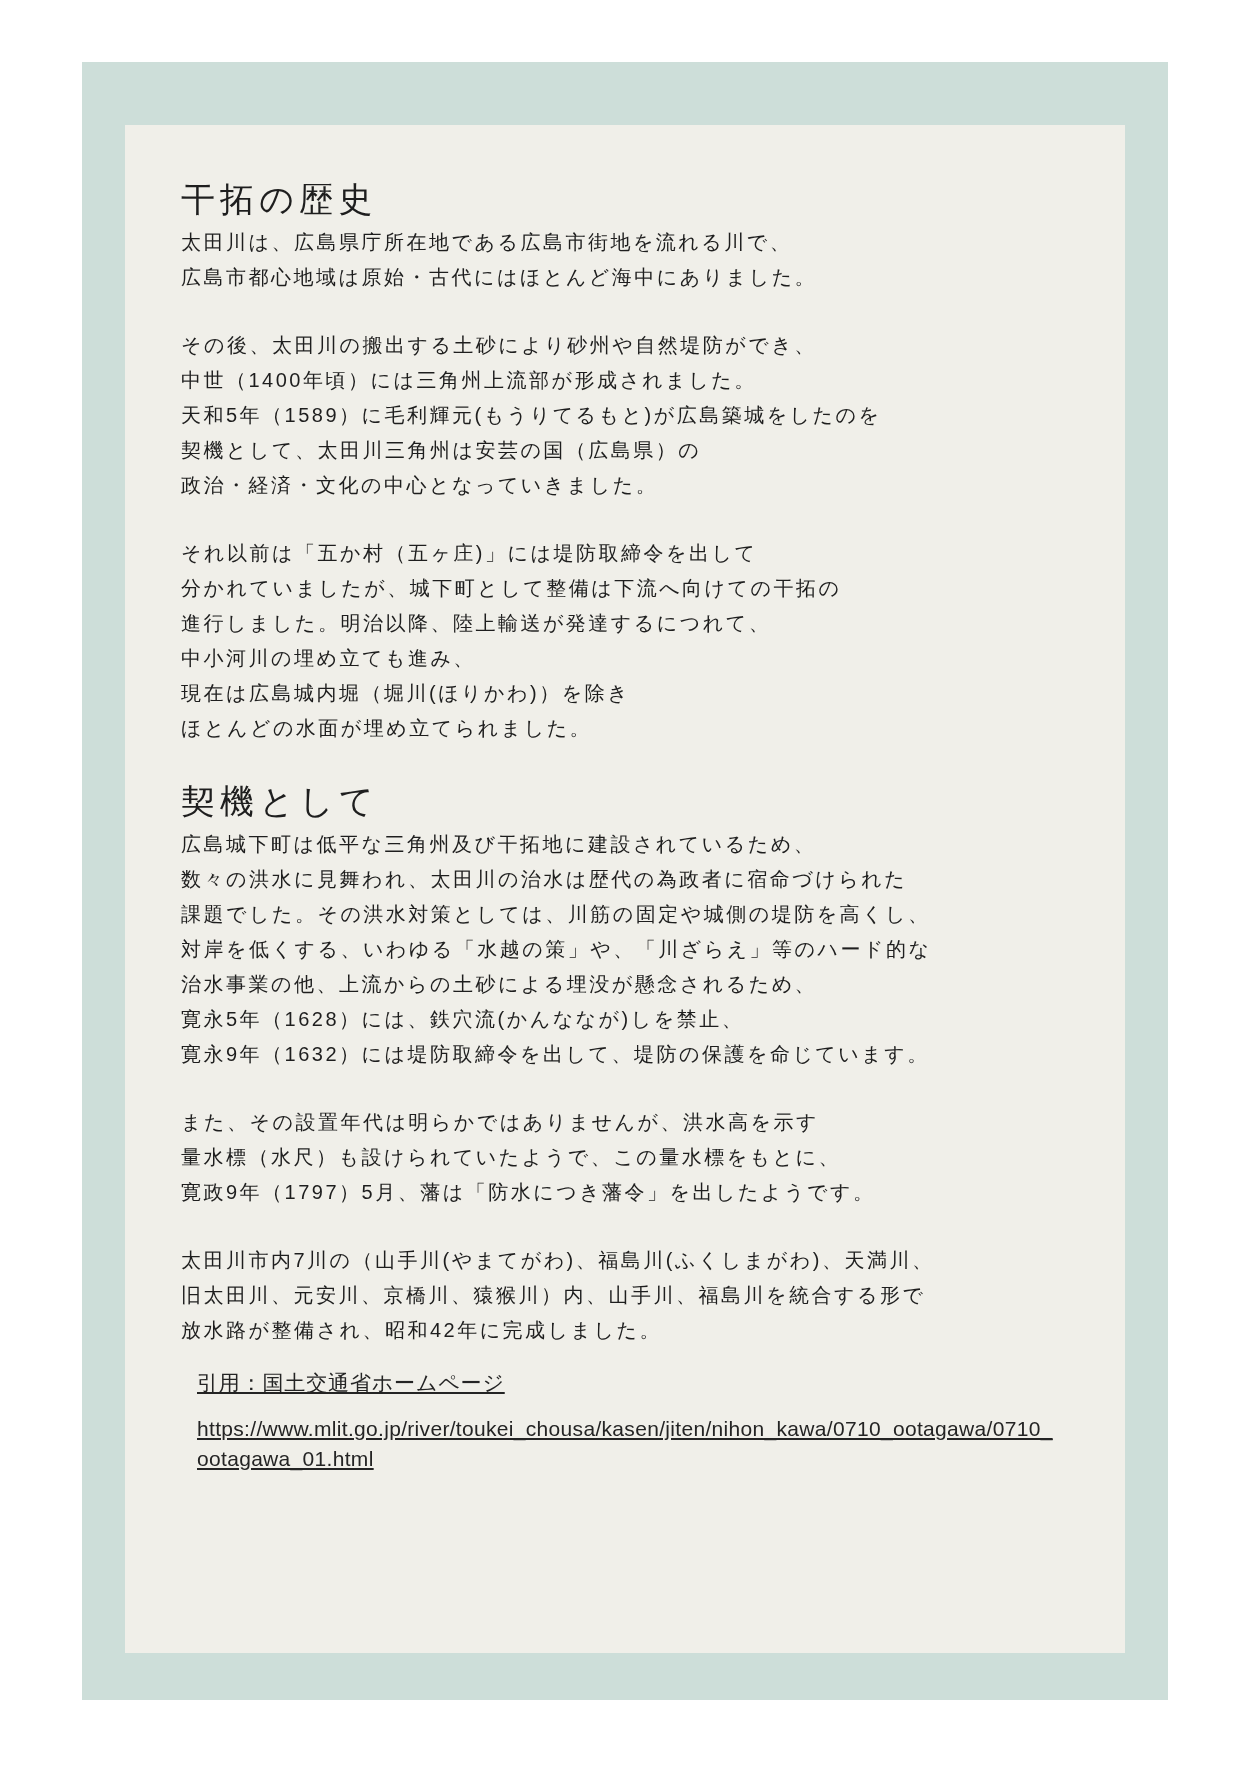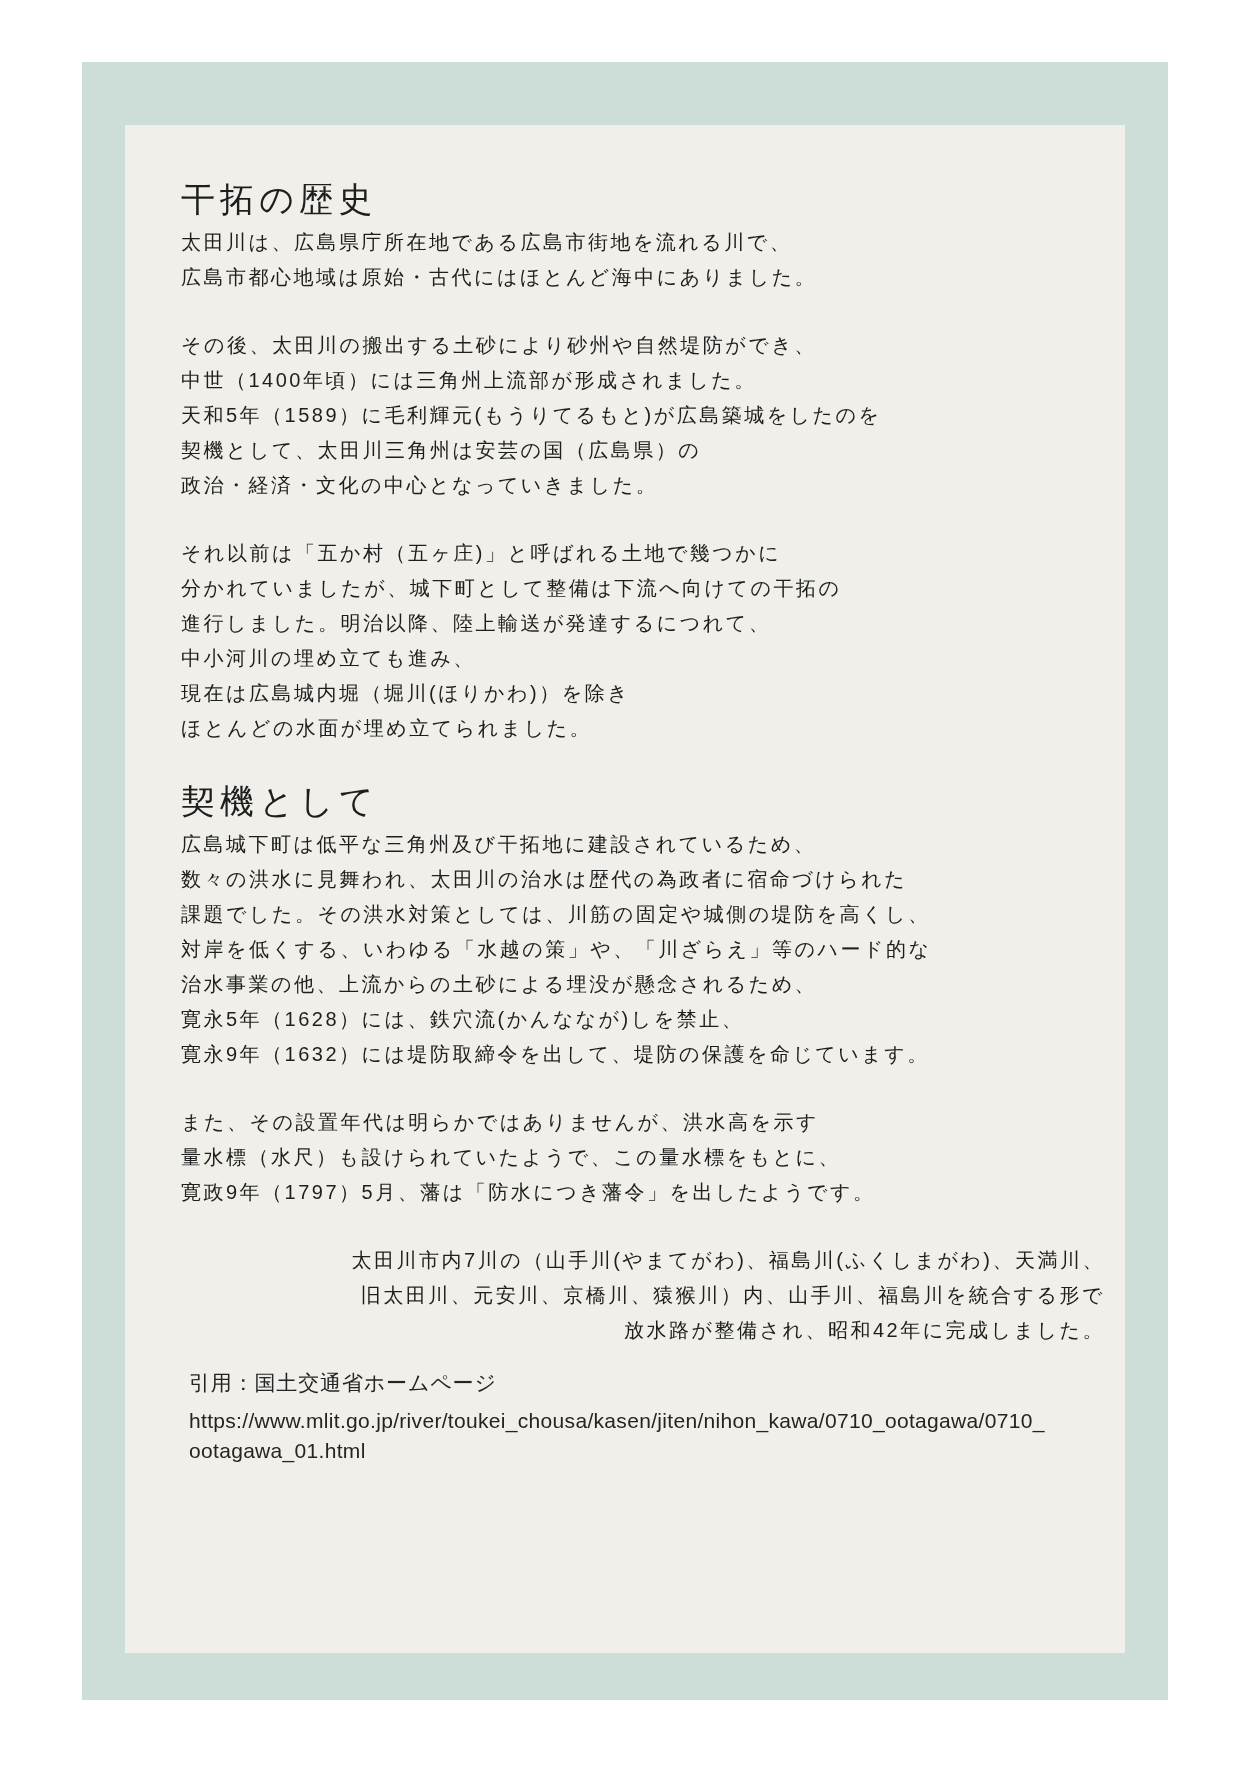--- a/index.html
+++ b/index.html
@@ -45,29 +45,29 @@
   p.body-par {
     font-size: 20px;
     line-height: 35px;
     letter-spacing: 0.125em;
     margin: 0 0 33px 0;
     white-space: pre-line;
     color: #1e1e1e;
   }
   p.body-par.last {
     margin-bottom: 13px;
-    text-align: right;
   }
   .citation {
     margin-top: 20px;
   }
   .citation p {
-    margin: 8px;
+    margin: 16px;
     white-space: pre-line;
     color: #242424;
+    text-decoration: underline;
   }
   .citation .source {
     font-size: 21px;
     line-height: 30px;
     letter-spacing: 0.04em;
   }
   .citation .url {
     font-size: 21px;
     line-height: 30px;
     letter-spacing: 0.015em;
@@ -82,21 +82,21 @@
 
     <section>
       <h2 class="section-heading">干拓の歴史</h2>
       <p class="body-par">太田川は、広島県庁所在地である広島市街地を流れる川で、
 広島市都心地域は原始・古代にはほとんど海中にありました。</p>
       <p class="body-par">その後、太田川の搬出する土砂により砂州や自然堤防ができ、
 中世（1400年頃）には三角州上流部が形成されました。
 天和5年（1589）に毛利輝元(もうりてるもと)が広島築城をしたのを
 契機として、太田川三角州は安芸の国（広島県）の
 政治・経済・文化の中心となっていきました。</p>
-      <p class="body-par">それ以前は「五か村（五ヶ庄)」と呼ばれる土地で幾つかに
+      <p class="body-par">それ以前は「五か村（五ヶ庄)」には堤防取締令を出して
 分かれていましたが、城下町として整備は下流へ向けての干拓の
 進行しました。明治以降、陸上輸送が発達するにつれて、
 中小河川の埋め立ても進み、
 現在は広島城内堀（堀川(ほりかわ)）を除き
 ほとんどの水面が埋め立てられました。</p>
     </section>
 
     <section>
       <h2 class="section-heading">契機として</h2>
       <p class="body-par">広島城下町は低平な三角州及び干拓地に建設されているため、

